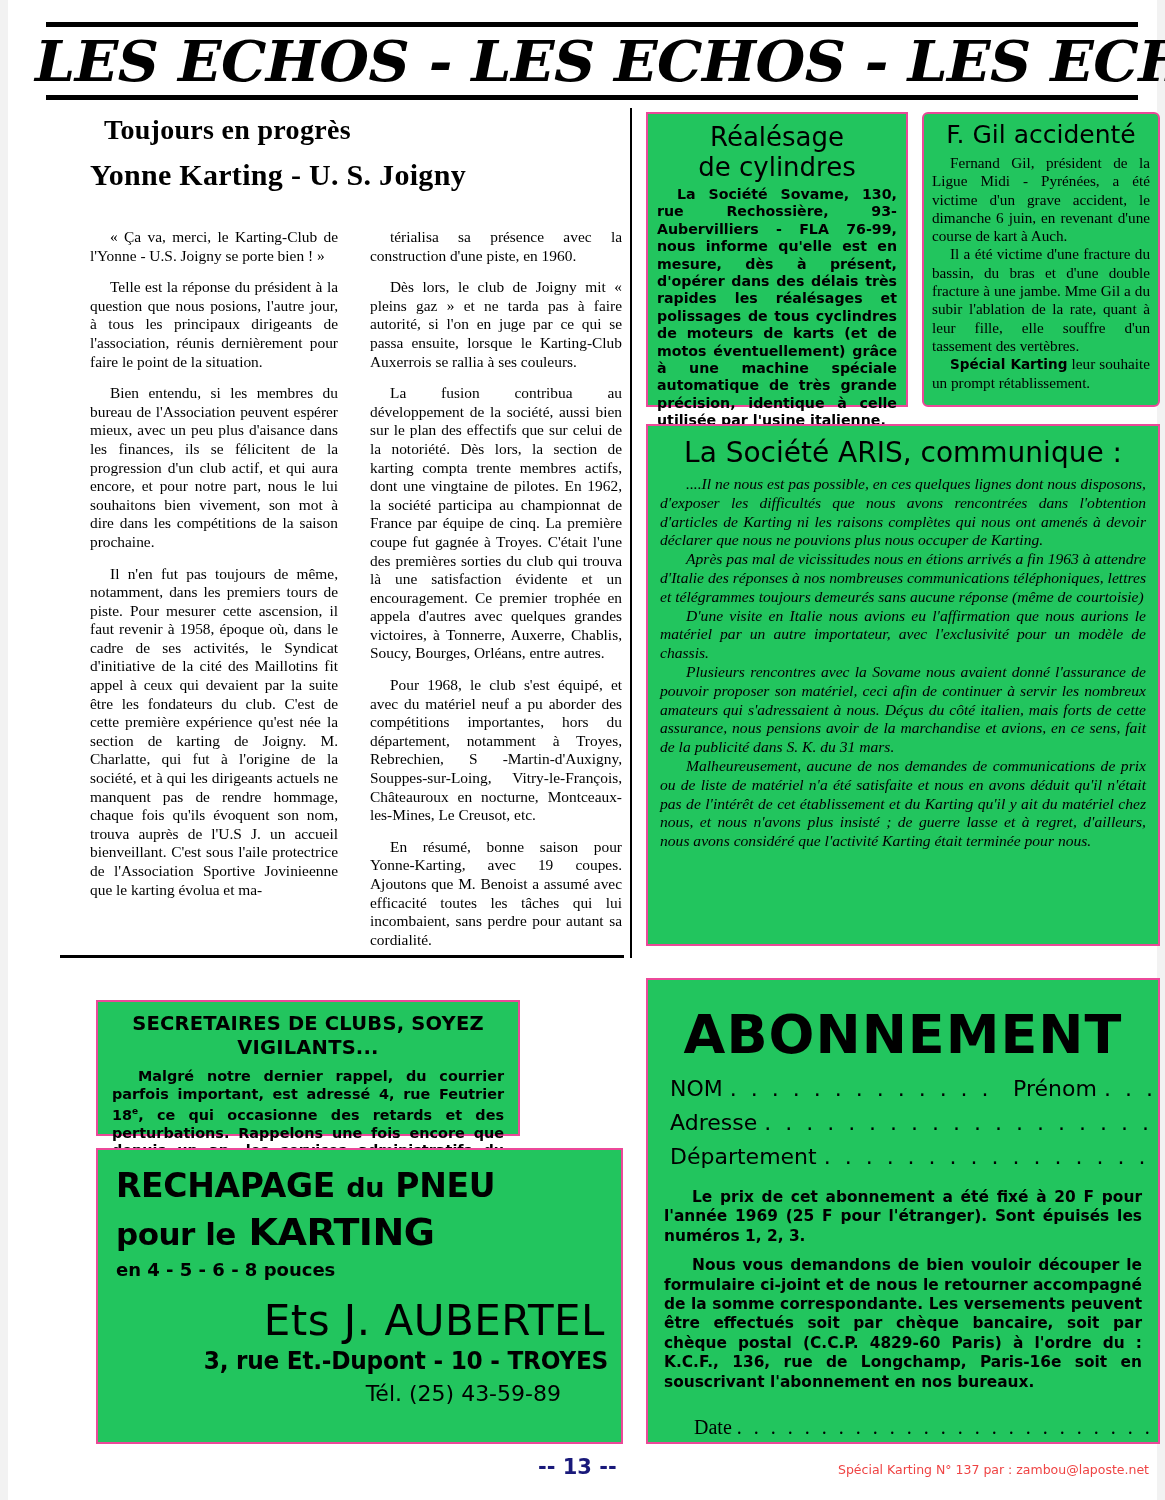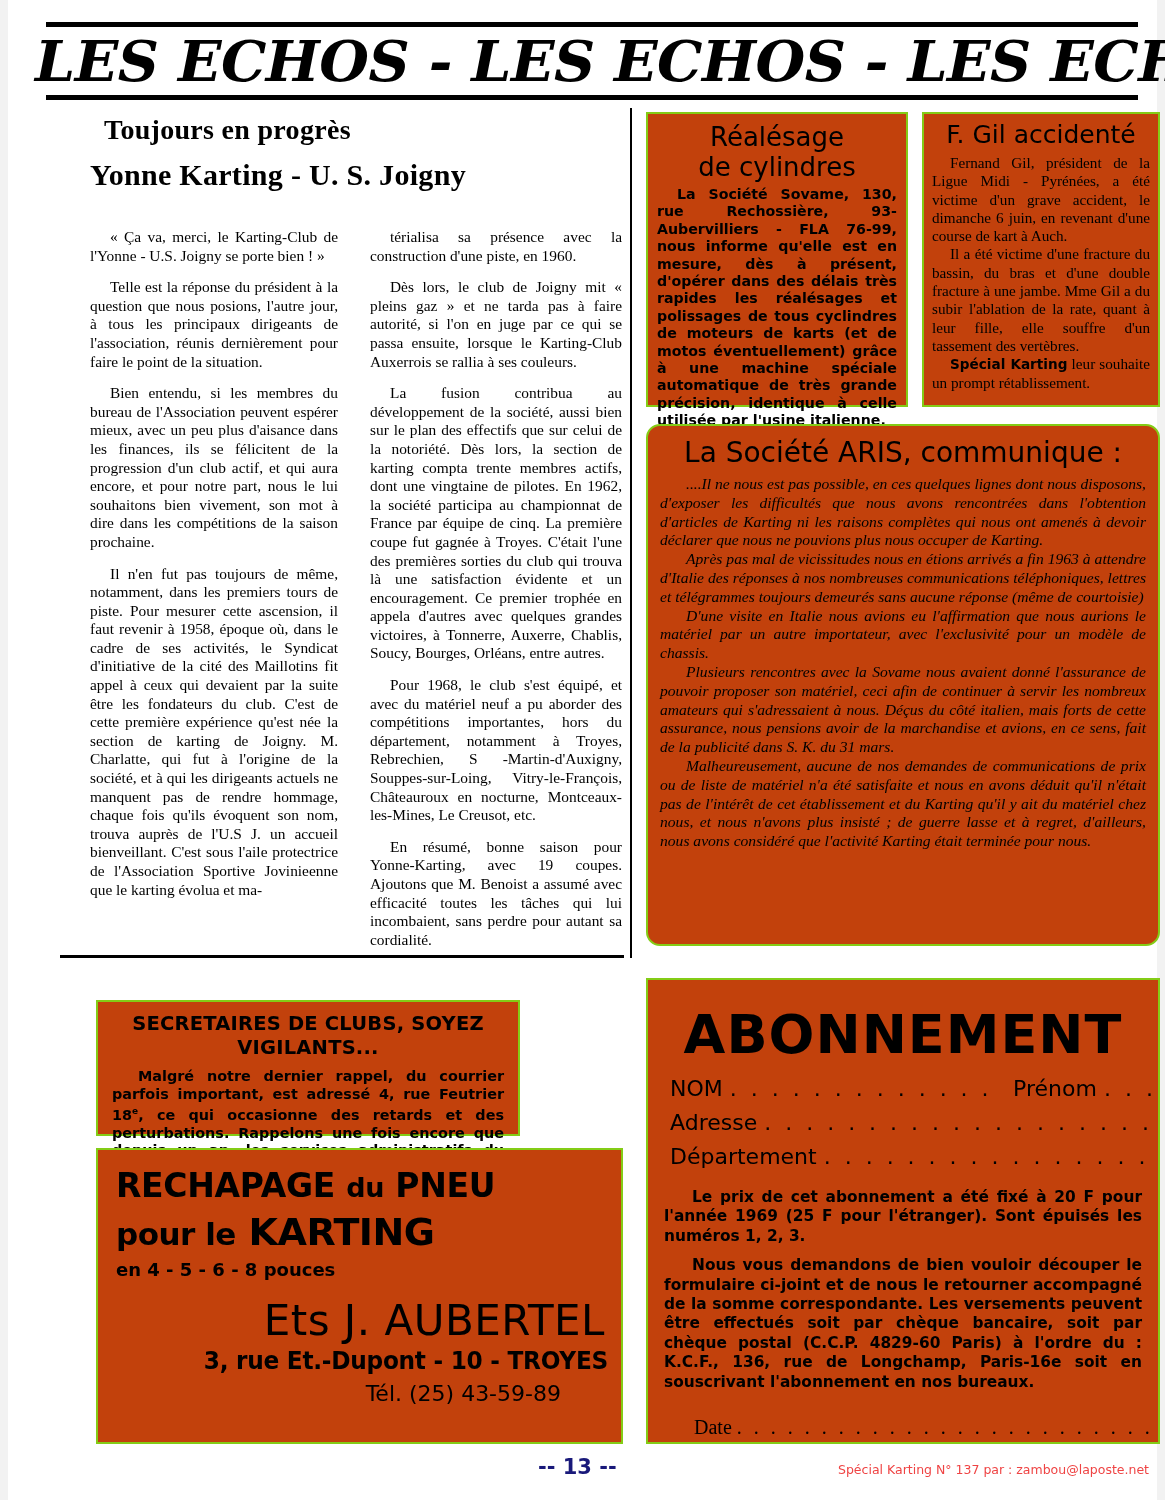--- a/index.html
+++ b/index.html
@@ -54,56 +54,56 @@
   }
   .col p{margin:0 0 13px 0;text-indent:20px;}
   .col p:last-child{margin-bottom:0;}
   #main-col-1{left:52px;top:228px;width:248px;}
   #main-col-2{left:332px;top:228px;width:252px;}
 
   .vdiv{position:absolute;background:#000;width:2px;}
   .hdiv{position:absolute;background:#000;height:3px;}
 
   
-  .box{position:absolute;border:2px solid #84cc16;box-sizing:border-box;background:#c2410c;}
+  .box{position:absolute;border:2px solid #ec4899;box-sizing:border-box;background:#22c55e;}
 
   
   #box-realesage{left:608px;top:112px;width:262px;height:295px;}
   .re-title{
     font-family:"DejaVu Sans", sans-serif;
     font-size:26px;line-height:30px;font-weight:400;
     text-align:center;padding:8px 4px 4px 4px;
   }
   .sans-body{
     font-family:"DejaVu Sans", sans-serif;
     font-weight:bold;
     font-size:14.2px;line-height:17.4px;
     text-align:justify;
     padding:0 9px 6px 9px;
   }
   .sans-body p{margin:0;text-indent:20px;}
 
   
-  #box-gil{left:884px;top:112px;width:238px;height:295px;}
+  #box-gil{left:884px;top:112px;width:238px;height:295px;border-radius:6px;}
   .gil-title{
     font-family:"DejaVu Sans", sans-serif;
     font-size:25px;line-height:30px;font-weight:400;
     text-align:center;padding:6px 2px 4px 2px;
   }
   .serif-body{
     font-family:"Liberation Serif", serif;
     font-size:15.2px;line-height:18.3px;
     text-align:justify;
     padding:0 8px 6px 8px;
   }
   .serif-body p{margin:0;text-indent:18px;}
   .serif-body b{font-family:"DejaVu Sans", sans-serif;font-size:13.6px;font-weight:bold;}
 
   
-  #box-aris{left:608px;top:424px;width:514px;height:522px;border-radius:14px;}
+  #box-aris{left:608px;top:424px;width:514px;height:522px;}
   .aris-title{
     font-family:"DejaVu Sans", sans-serif;
     font-size:28px;line-height:34px;font-weight:400;
     text-align:center;padding:10px 4px 5px 4px;
   }
   .aris-body{
     font-family:"Liberation Serif", serif;
     font-style:italic;
     font-size:15.6px;line-height:18.8px;
     text-align:justify;

